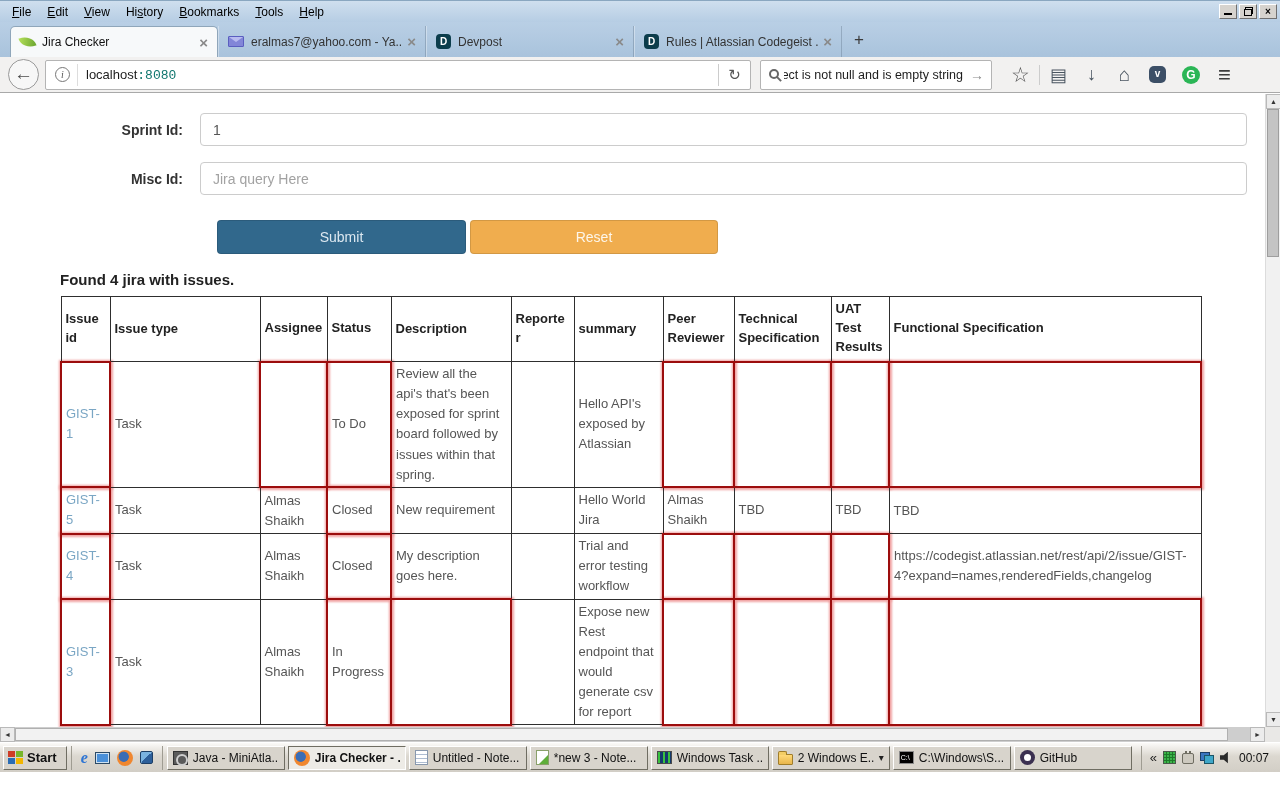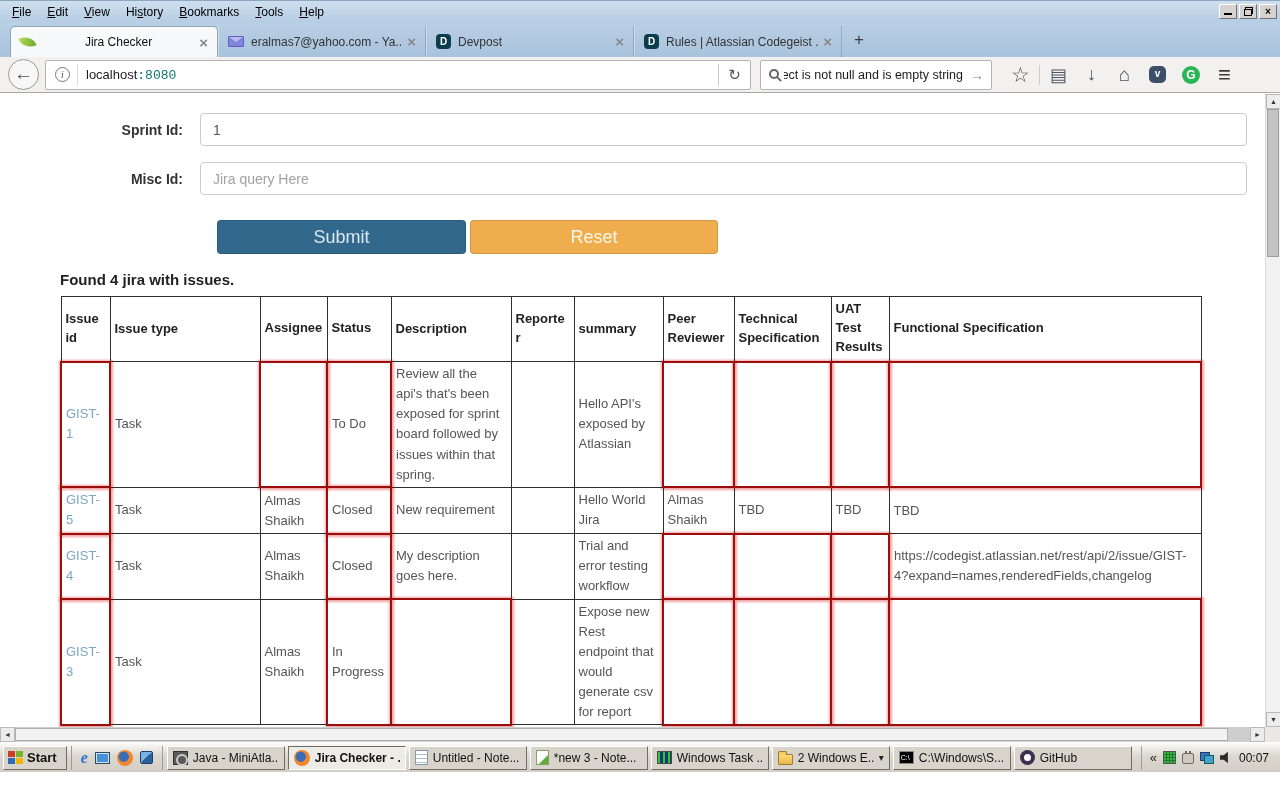--- a/index.html
+++ b/index.html
@@ -15,21 +15,21 @@
              display:flex; align-items:center; justify-content:center; font-size:10px; font-weight:bold; color:#000; }
   .glyph-min { width:8px; border-bottom:2px solid #000; height:7px; }
   .glyph-restore { position:relative; width:9px; height:9px; }
   .glyph-restore::before { content:''; position:absolute; top:0; right:0; width:6px; height:5px; border:1px solid #000; }
   .glyph-restore::after  { content:''; position:absolute; bottom:0; left:0; width:6px; height:5px; border:1px solid #000; background:#d6d3ce; }
 
   
   .tabbar { height:35px; background:linear-gradient(#b9cfe5,#a9c3dc); display:flex; align-items:flex-end; padding-left:10px; }
   .tab { height:31px; width:208px; display:flex; align-items:center; padding:0 9px; font-size:12px; color:#333;
          border-left:1px solid rgba(255,255,255,0.35); border-right:1px solid rgba(90,110,130,0.35); }
-  .tab.active { background:#f7f9fa; border:1px solid #8fa6ba; border-bottom:none; border-radius:5px 5px 0 0; color:#111;text-align:center; }
+  .tab.active { background:#f7f9fa; border:1px solid #8fa6ba; border-bottom:none; border-radius:5px 5px 0 0; color:#111; }
   .tab-title { flex:1; white-space:nowrap; overflow:hidden; margin-left:7px; }
   .tab-close { color:#8a8a8a; font-size:15px; font-weight:bold; margin-left:4px; }
   .newtab { align-self:center; font-size:17px; color:#3a3a3a; padding:0 12px; }
   .tab-icon { width:15px; height:15px; flex:none; }
   .icon-spring-leaf { width:15px; height:12px; background:linear-gradient(120deg,#b5e05a,#6aa52f); border-radius:0 95% 0 95%; transform:rotate(-18deg); }
   .icon-mail-envelope { width:16px; height:11px; background:#8286d8; border:1px solid #5a5ec0; border-radius:1px; position:relative; }
   .icon-mail-envelope::after { content:''; position:absolute; top:0; left:0; border-left:7px solid transparent; border-right:7px solid transparent; border-top:5px solid #b9bcf0; }
   .icon-devpost-d { width:15px; height:15px; background:#0c3d4c; border-radius:4px; color:#fff; font-size:10px; font-weight:bold; text-align:center; line-height:15px; }
   .icon-devpost-d::after { content:'D'; }
 
@@ -63,21 +63,21 @@
 
   
   .content { position:absolute; top:94px; bottom:30px; left:0; right:0; background:#fff;text-decoration:underline; }
   .page { position:absolute; top:0; left:0; right:15px; bottom:15px; overflow:hidden; background:#fff; }
   .form-area { padding:19px 18px 0 60px; }
   .form-row { display:flex; align-items:center; margin-bottom:16px; }
   .form-label { width:140px; text-align:right; padding-right:17px; font-weight:bold; font-size:14px; color:#333; flex:none; }
   .form-input { flex:1; height:33px; border:1px solid #ccc; border-radius:4px; padding:0 12px; font-size:14px; color:#555; outline:none; }
   .form-input::placeholder { color:#a2a2a2; }
   .btn-row { margin:25px 0 0 157px; display:flex; gap:4px; }
-  .btn { height:34px; border:1px solid rgba(0,0,0,0.12); border-radius:4px; font-size:18px; font-family:inherit; }
+  .btn { height:34px; border:1px solid rgba(0,0,0,0.12); border-radius:4px; font-size:14px; font-family:inherit; }
   .btn-submit { width:249px; background:#31688c; color:#dce8f0; }
   .btn-reset  { width:248px; background:#f0ad4e; color:#fdf6ea; }
   .heading { margin:17px 0 8px 60px; font-size:15px; font-weight:bold; color:#222; }
   table { margin-left:60px; border-collapse:collapse; table-layout:fixed; width:1140px; font-size:13px; color:#555; }
   th, td { border:1px solid #2e2e2e; padding:2px 4px; overflow-wrap:break-word; }
   th { font-weight:bold; color:#222; text-align:left; vertical-align:middle; line-height:1.45; }
   td { vertical-align:middle; line-height:1.55; }
   thead tr { height:65px; }
   tbody tr:nth-child(1) { height:122px; }
   tbody tr:nth-child(2) { height:45px; }

